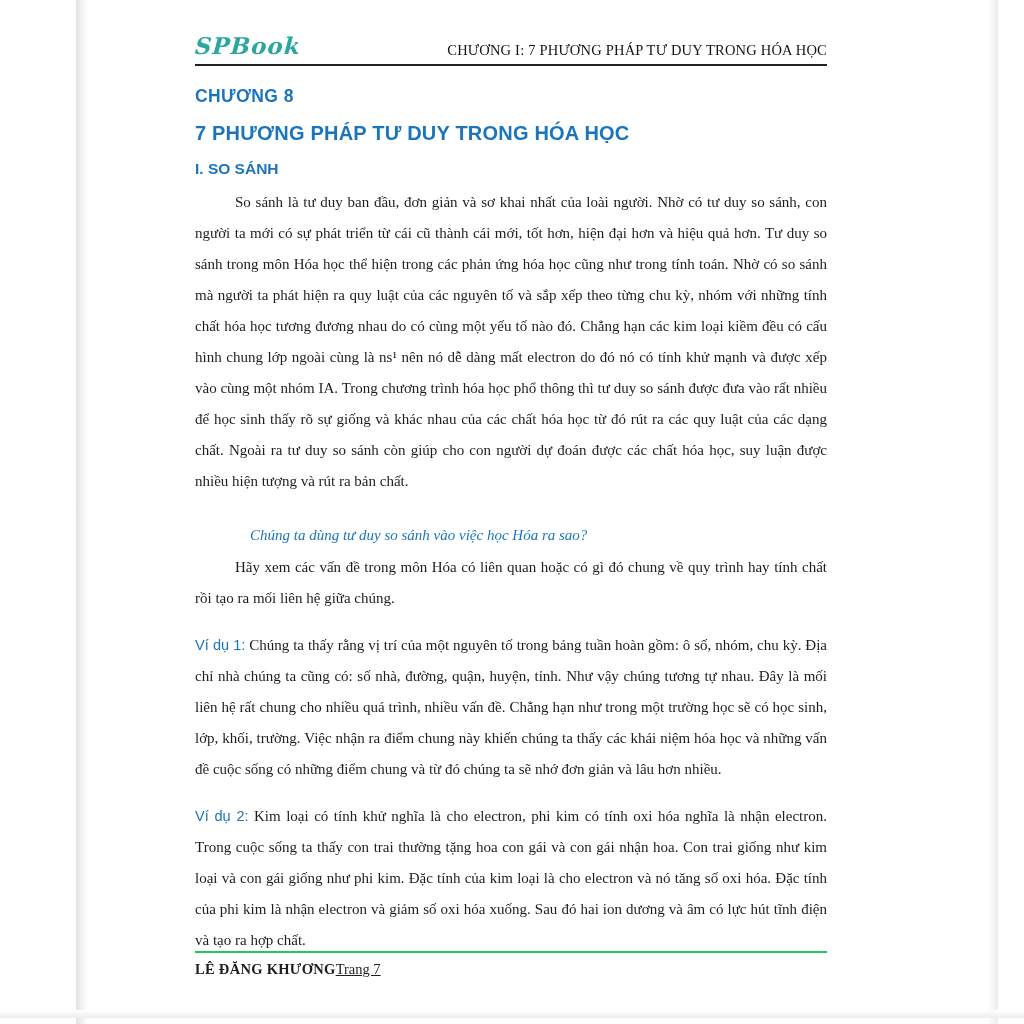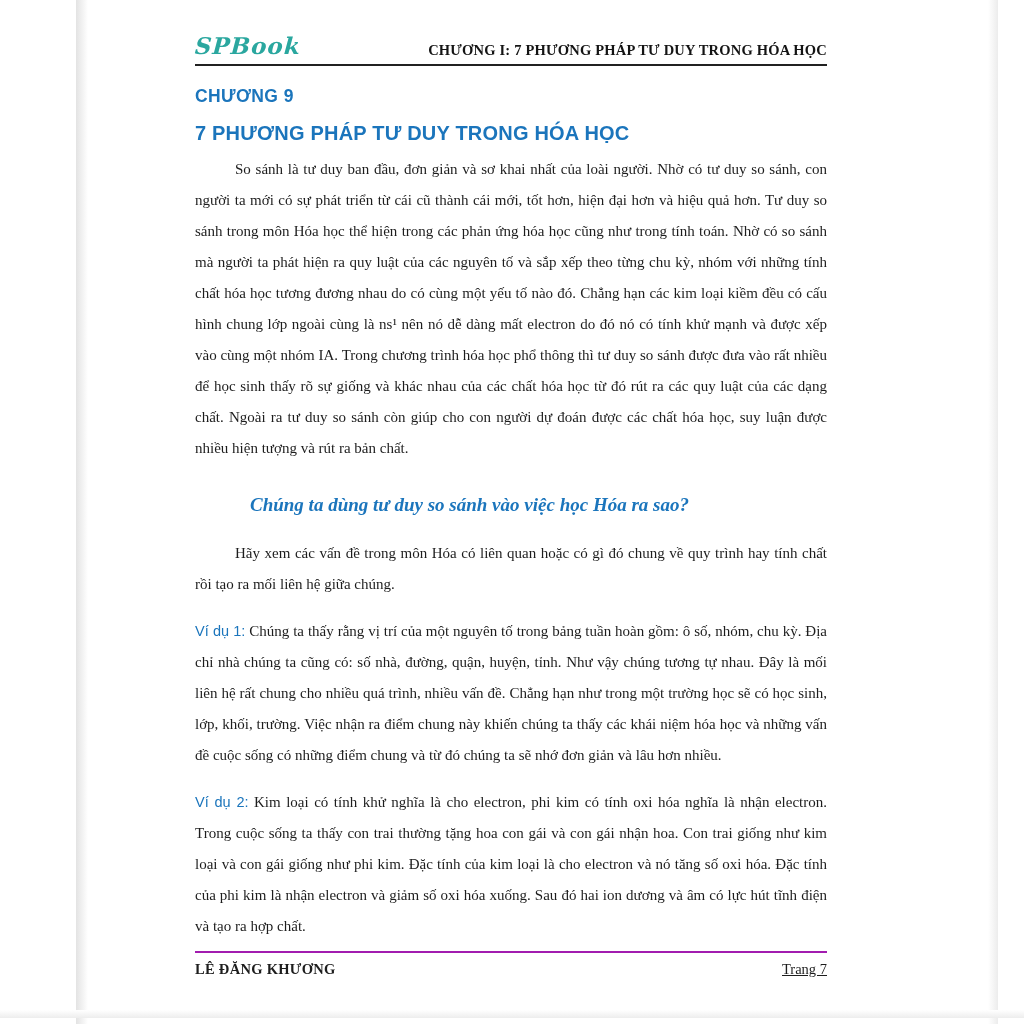--- a/index.html
+++ b/index.html
@@ -49,21 +49,21 @@
   .logo {
     font-family: "DejaVu Serif", serif;
     font-style: italic;
     font-weight: bold;
     font-size: 23px;
     letter-spacing: 1px;
     color: var(--logo-teal, #2aa79f);
     transform: skewX(-4deg);
   }
   .running-head {
-    font-weight: 700;
+    font-weight: 400;
     font-size: 14.5px;
     color: #141414;
     letter-spacing: 0.2px;
     margin-top: 24px;
   }
   hr.header-rule {
     border: none;
     border-top: 2.5px solid #212121;
     margin: 5px 0 0 0;
     width: 100%;
@@ -94,27 +94,27 @@
   }
   p.body-text {
     font-size: 15px;
     line-height: 31px;
     text-align: justify;
     margin: 9px 0 0 0;
     color: #1d1d1d;
   }
   p.indent { text-indent: 40px; }
   p.question-line {
-    font-size: 19px;
-    font-weight: 700;
+    font-size: 15px;
+    font-weight: 400;
     font-style: italic;
     color: var(--heading-blue, #1b75bc);
     margin: 30px 0 8px 55px;
   }
-  p.method-text { margin-top: 22px; }
+  p.method-text { margin-top: 8px; }
   p.example { margin-top: 16px; }
   .ex-label {
     font-family: "Liberation Sans", "DejaVu Sans", sans-serif;
     font-weight: 400;
     font-size: 14.5px;
     color: var(--heading-blue, #1b75bc);
   }
   .eq-row {
     display: flex;
     padding-left: 122px;
@@ -127,25 +127,24 @@
     text-align: center;
     padding-right: 76px;
     font-size: 14.5px;
     line-height: 26px;
     margin-top: 2px;
   }
   .eqline .ex-lead { margin-left: 4px; }
   .eqline .eq-gap { margin-left: 16px; }
   .eq-highlight { color: var(--highlight-teal, #2aa79f); }
   footer.page-footer {
-    border-top: 2px solid #a21caf;
+    border-top: 2px solid #22c55e;
     margin-bottom: 46px;
     padding-top: 8px;
     display: flex;
-    justify-content: space-between;
     font-size: 14.5px;
   }
   .footer-author { font-weight: 700; letter-spacing: 0.3px; }
   .footer-page { font-weight: 400; text-decoration: underline; }
 </style>
 </head>
 <body>
 
 <div class="sheet">
   <div class="scan-edge-left"></div>
@@ -155,22 +154,23 @@
   <div class="page">
 
     <header class="page-header">
       <div class="logo">SPBook</div>
       <div class="running-head">CHƯƠNG I: 7 PHƯƠNG PHÁP TƯ DUY TRONG HÓA HỌC</div>
     </header>
     <hr class="header-rule">
 
     <main class="page-body">
 
-      <h1 class="chapter-number">CHƯƠNG 9</h1>
+      <h1 class="chapter-number">CHƯƠNG 8</h1>
       <h2 class="chapter-title">7 PHƯƠNG PHÁP TƯ DUY TRONG HÓA HỌC</h2>
+      <h3 class="section-heading">I. SO SÁNH</h3>
 
       <p class="body-text indent">So sánh là tư duy ban đầu, đơn giản và sơ khai nhất của loài người. Nhờ có tư duy so sánh, con người ta mới có sự phát triển từ cái cũ thành cái mới, tốt hơn, hiện đại hơn và hiệu quả hơn. Tư duy so sánh trong môn Hóa học thể hiện trong các phản ứng hóa học cũng như trong tính toán. Nhờ có so sánh mà người ta phát hiện ra quy luật của các nguyên tố và sắp xếp theo từng chu kỳ, nhóm với những tính chất hóa học tương đương nhau do có cùng một yếu tố nào đó. Chẳng hạn các kim loại kiềm đều có cấu hình chung lớp ngoài cùng là ns¹ nên nó dễ dàng mất electron do đó nó có tính khử mạnh và được xếp vào cùng một nhóm IA. Trong chương trình hóa học phổ thông thì tư duy so sánh được đưa vào rất nhiều để học sinh thấy rõ sự giống và khác nhau của các chất hóa học từ đó rút ra các quy luật của các dạng chất. Ngoài ra tư duy so sánh còn giúp cho con người dự đoán được các chất hóa học, suy luận được nhiều hiện tượng và rút ra bản chất.</p>
 
       <p class="question-line">Chúng ta dùng tư duy so sánh vào việc học Hóa ra sao?</p>
 
       <p class="body-text indent method-text">Hãy xem các vấn đề trong môn Hóa có liên quan hoặc có gì đó chung về quy trình hay tính chất rồi tạo ra mối liên hệ giữa chúng.</p>
 
       <p class="body-text example">
         <span class="ex-label">Ví dụ 1:</span>
         <span>Chúng ta thấy rằng vị trí của một nguyên tố trong bảng tuần hoàn gồm: ô số, nhóm, chu kỳ. Địa chỉ nhà chúng ta cũng có: số nhà, đường, quận, huyện, tỉnh. Như vậy chúng tương tự nhau. Đây là mối liên hệ rất chung cho nhiều quá trình, nhiều vấn đề. Chẳng hạn như trong một trường học sẽ có học sinh, lớp, khối, trường. Việc nhận ra điểm chung này khiến chúng ta thấy các khái niệm hóa học và những vấn đề cuộc sống có những điểm chung và từ đó chúng ta sẽ nhớ đơn giản và lâu hơn nhiều.</span>

